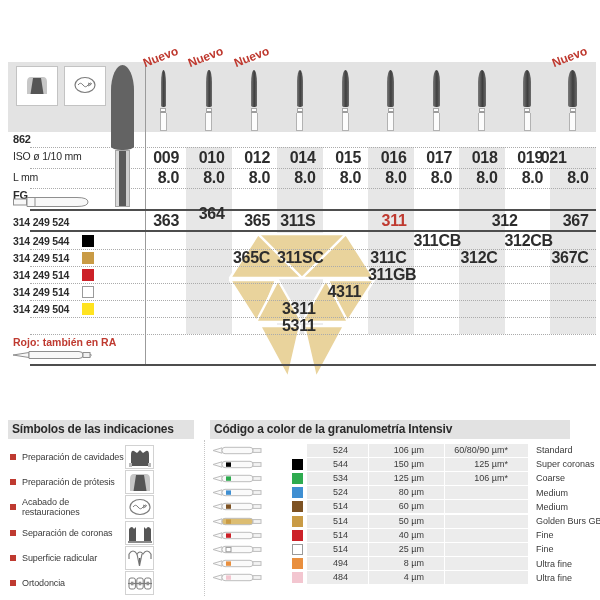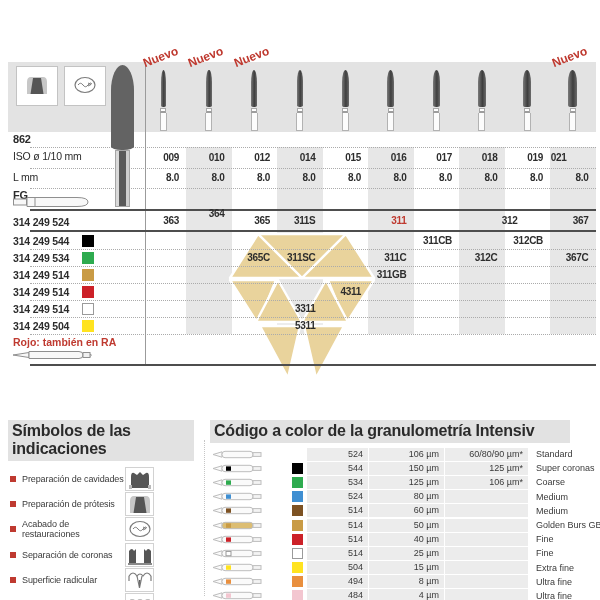--- a/index.html
+++ b/index.html
@@ -8,21 +8,21 @@
   
   #top-table{position:absolute;left:0;top:0;width:600px;height:400px;}
   .band{position:absolute;left:8px;top:62px;width:588px;height:70px;background:#e3e3e3;z-index:0;}
   .stripe{position:absolute;top:147px;height:187px;width:45.5px;background:#e7e7e7;z-index:1;}
   #diamond{position:absolute;left:228px;top:228px;z-index:2;}
   .hline{position:absolute;left:30px;width:566px;height:0;border-top:1px dotted #ababab;z-index:3;}
   .thick{position:absolute;left:30px;width:566px;height:2px;background:#4e4e4e;z-index:4;}
   .vline{position:absolute;left:145px;top:62px;width:1px;height:304px;background:#9b9b9b;z-index:3;}
   .row-label{position:absolute;left:13px;font-size:10.5px;letter-spacing:-.2px;z-index:5;}
   .bold{font-weight:bold;}
-  .cell{position:absolute;font-size:10px;font-weight:bold;letter-spacing:-.3px;
+  .cell{position:absolute;font-size:16px;font-weight:bold;letter-spacing:-.3px;
         text-align:right;z-index:5;color:#2d2d2d;}
   .cell.red, .red-text{color:#bf3a30;}
   .nuevo{position:absolute;top:56px;font-size:12px;font-weight:bold;color:#bf3a30;
          transform:rotate(-21deg);transform-origin:0 100%;z-index:6;white-space:nowrap;}
   
   .colbur{position:absolute;top:70px;z-index:5;}
   .bhead{margin:0 auto;height:37px;background:linear-gradient(90deg,#7a7a7a,#3e3e3e 55%,#6b6b6b);
          border-radius:50% 50% 42% 42% / 34% 34% 5% 5%;}
   .bneck{margin:1px auto 0;width:6px;height:5px;background:#fff;border:1px solid #a8a8a8;border-bottom:2px solid #9d9d9d;box-sizing:border-box;}
   .bshank{margin:0 auto;width:7px;height:18px;background:#fcfcfc;border:1px solid #b2b2b2;border-top:none;box-sizing:border-box;}
@@ -38,41 +38,41 @@
   
   #code-rows{position:absolute;left:13px;top:211px;width:120px;z-index:5;}
   .code-row{position:relative;height:17px;display:flex;align-items:center;}
   .code-row[data-idx="0"]{height:21px;}
   .code-row .code{font-size:10.5px;letter-spacing:-.2px;font-weight:bold;color:#2d2d2d;}
   .code-row .sq{position:absolute;left:69px;top:50%;margin-top:-6px;width:12px;height:12px;box-sizing:border-box;}
   #rojo-note{position:absolute;left:13px;top:336px;font-size:10.5px;font-weight:bold;z-index:5;}
   #fg-label{top:189px;font-weight:bold;font-size:11px;}
   .shank-icon{position:absolute;left:13px;z-index:5;}
   
-  .sec-title{font-size:16px;font-weight:bold;color:#2b2b2b;background:#e2e2e2;
+  .sec-title{font-size:12px;font-weight:bold;color:#2b2b2b;background:#e2e2e2;
              padding:2px 6px 3px 4px;box-sizing:border-box;letter-spacing:-.2px;}
   #symbols{position:absolute;left:8px;top:420px;width:192px;}
   #symbols .sec-title{width:186px;}
   .sym-item{position:relative;height:25.3px;display:flex;align-items:center;}
   .sym-bullet{width:6px;height:6px;background:#bf3a30;margin:0 6px 0 2px;flex:none;}
   .sym-label{font-size:9px;color:#3a3a3a;letter-spacing:-.1px;}
   .sym-box{margin-left:auto;margin-right:46px;width:29px;height:24px;background:#fff;
            border:1px solid #d2d2d2;box-sizing:border-box;display:flex;align-items:center;justify-content:center;flex:none;}
   #sym-items{margin-top:5px;}
   .vdash{position:absolute;left:204px;top:440px;height:156px;width:0;border-left:1px dotted #c6c6c6;}
   #grit{position:absolute;left:210px;top:420px;width:390px;}
   #grit .sec-title{width:360px;}
   #grit-rows{margin-top:4px;}
   .grit-row{display:flex;align-items:center;height:14.2px;font-size:9px;color:#3a3a3a;}
   .grit-row .gicon{width:54px;flex:none;}
   .grit-row .gspacer{width:28px;flex:none;}
   .grit-row .gsq{width:11px;height:11px;flex:none;box-sizing:border-box;}
   .grit-row .gsq2{width:4px;flex:none;}
   .gcell{height:13px;line-height:13px;background:#ececec;border-right:1px solid #fff;
-         text-align:right;padding-right:5px;box-sizing:border-box;flex:none;}
+         text-align:right;padding-right:20px;box-sizing:border-box;flex:none;}
   .gcode{width:62px;}.gsize{width:76px;}.gextra{width:84px;}
   .gname{padding-left:7px;white-space:nowrap;}
   svg{display:block;}
 </style>
 </head>
 <body>
 
 <svg width="0" height="0" style="position:absolute">
   <defs>
     <g id="cavity-prep-icon">
@@ -256,24 +256,20 @@
       <div class="code-row" data-idx="0">
         <span class="code">314 249 524</span>
 
       </div>
 
       <div class="code-row" data-idx="1">
         <span class="code">314 249 544</span>
         <span class="sq" style="background: rgb(0, 0, 0);"></span>
       </div>
 
-      <div class="code-row" data-idx="2">
-        <span class="code">314 249 534</span>
-        <span class="sq" style="background: rgb(46, 171, 79);"></span>
-      </div>
 
       <div class="code-row" data-idx="3">
         <span class="code">314 249 514</span>
         <span class="sq" style="background: rgb(201, 155, 69);"></span>
       </div>
 
       <div class="code-row" data-idx="4">
         <span class="code">314 249 514</span>
         <span class="sq" style="background: rgb(204, 33, 40);"></span>
       </div>
@@ -531,35 +527,20 @@
         </svg>
         <span class="gspacer"></span>
         <span class="gsq" style="background: rgb(255, 255, 255); border: 1px solid rgb(154, 154, 154);"></span>
         <span class="gsq2"></span>
         <span class="gcell gcode">514</span>
         <span class="gcell gsize">25 µm</span>
         <span class="gcell gextra" style="background: rgb(236, 236, 236);"></span>
         <span class="gname">Fine</span>
       </div>
 
-      <div class="grit-row" data-idx="8">
-        <svg class="gicon" width="50" height="11" viewBox="0 0 50 11">
-          <polygon points="1,5.5 10,2.8 10,8.2" fill="#fafafa" stroke="#bdbdbd"></polygon>
-          <rect class="bbody" x="10" y="2.3" width="31" height="6.4" rx="3" fill="#fafafa" stroke="#bdbdbd"></rect>
-          <rect x="41" y="3.6" width="8" height="3.8" fill="#f3f3f3" stroke="#bdbdbd"></rect>
-          <rect class="chip" x="14" y="3.4" width="5" height="4.4" fill="#ffe320"></rect>
-        </svg>
-        <span class="gspacer"></span>
-        <span class="gsq" style="background: rgb(255, 227, 32);"></span>
-        <span class="gsq2"></span>
-        <span class="gcell gcode">504</span>
-        <span class="gcell gsize">15 µm</span>
-        <span class="gcell gextra" style="background: rgb(236, 236, 236);"></span>
-        <span class="gname">Extra fine</span>
-      </div>
 
       <div class="grit-row" data-idx="9">
         <svg class="gicon" width="50" height="11" viewBox="0 0 50 11">
           <polygon points="1,5.5 10,2.8 10,8.2" fill="#fafafa" stroke="#bdbdbd"></polygon>
           <rect class="bbody" x="10" y="2.3" width="31" height="6.4" rx="3" fill="#fafafa" stroke="#bdbdbd"></rect>
           <rect x="41" y="3.6" width="8" height="3.8" fill="#f3f3f3" stroke="#bdbdbd"></rect>
           <rect class="chip" x="14" y="3.4" width="5" height="4.4" fill="#e98f3e"></rect>
         </svg>
         <span class="gspacer"></span>
         <span class="gsq" style="background: rgb(233, 143, 62);"></span>

